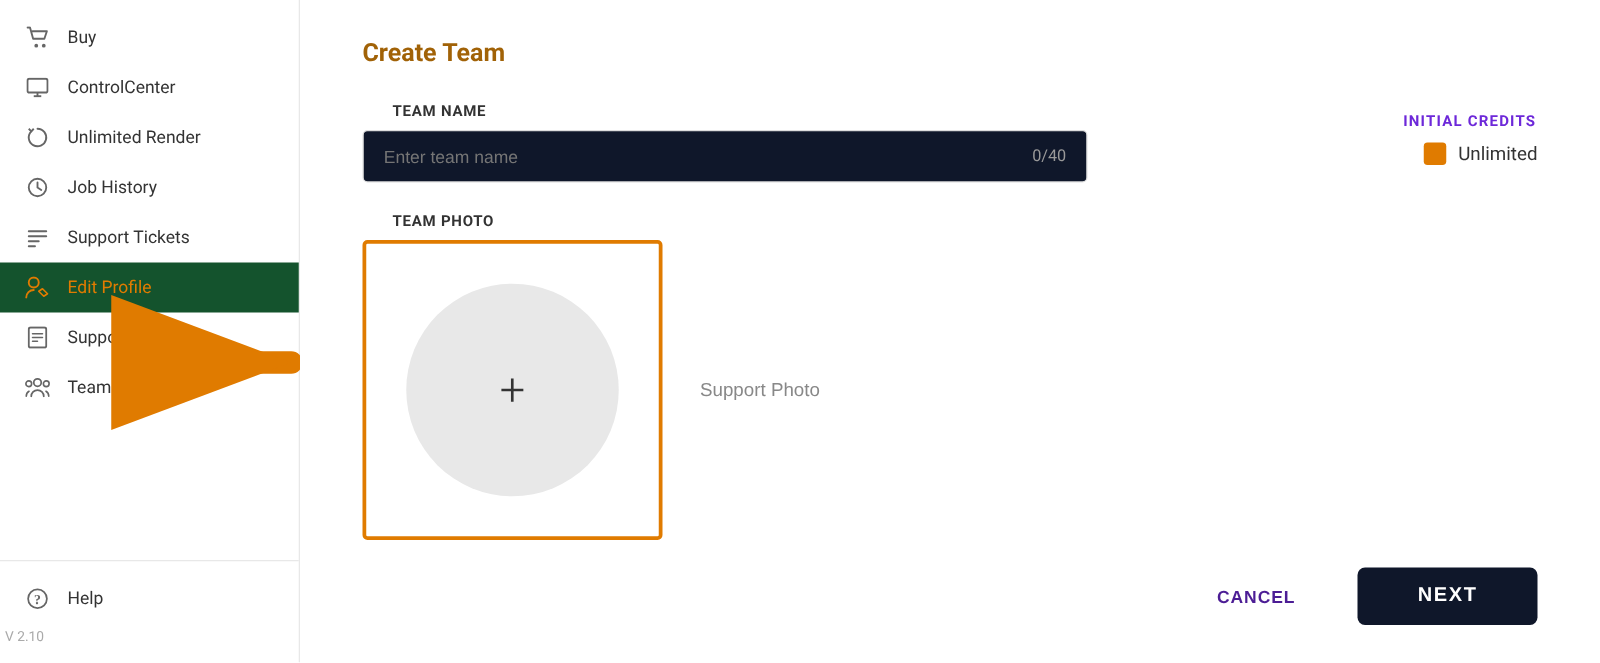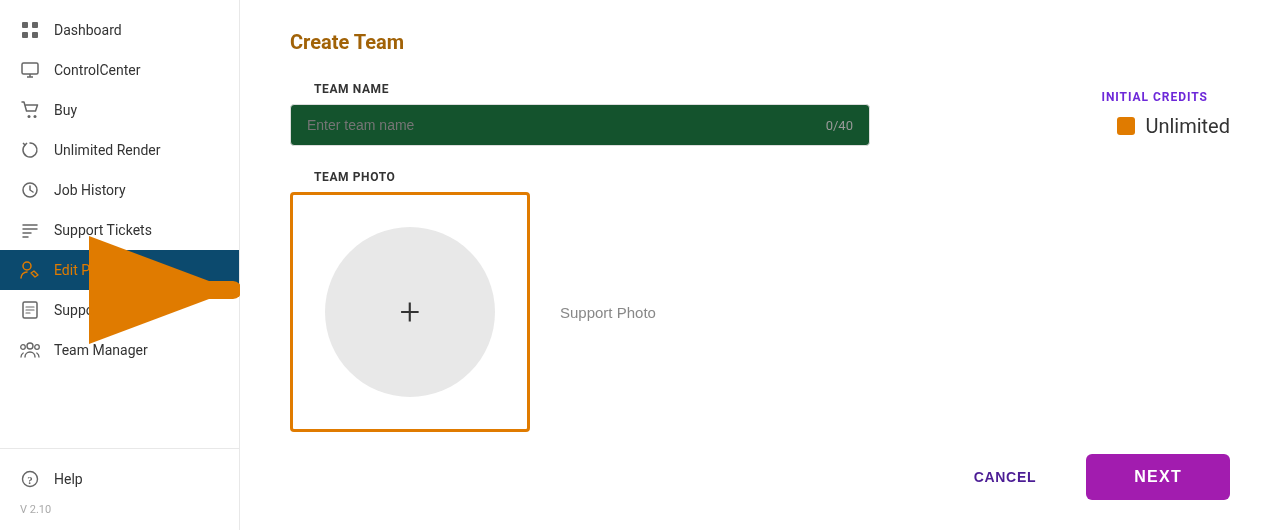--- a/index.html
+++ b/index.html
@@ -28,21 +28,21 @@
       align-items: center;
       padding: 10px 20px;
       cursor: pointer;
       color: #333;
       font-size: 14px;
       gap: 14px;
       border-radius: 0;
       transition: background 0.15s;
     }
     .sidebar-item.active {
-      background: #0c4a6e;
+      background: #14532d;
       color: #e07b00;
     }
     .sidebar-icon {
       width: 20px;
       height: 20px;
       display: flex;
       align-items: center;
       justify-content: center;
       color: #666;
       font-size: 16px;
@@ -54,21 +54,21 @@
     .sidebar-label {
       font-size: 14px;
       font-weight: 400;
     }
     .sidebar-bottom {
       margin-top: auto;
       border-top: 1px solid #e8e8e8;
       padding-top: 10px;
     }
     .version-label {
-      padding: 4px 20px;
+      padding: 4px 4px;
       font-size: 11px;
       color: #aaa;
     }
 
     
     .main-content {
       flex: 1;
       padding: 30px 50px;
       background: #fff;
       position: relative;
@@ -100,21 +100,21 @@
       width: 100%;
       max-width: 580px;
       border: 1px solid #ddd;
       border-radius: 4px;
       padding: 12px 16px;
       font-size: 14px;
       color: #999;
       display: flex;
       justify-content: space-between;
       align-items: center;
-      background: #14532d;
+      background: #0f172a;
       margin-bottom: 24px;
     }
     .team-name-input input {
       border: none;
       outline: none;
       font-size: 14px;
       color: #999;
       flex: 1;
       background: transparent;
     }
@@ -183,21 +183,21 @@
       font-weight: 700;
       color: #6d28d9;
       letter-spacing: 0.08em;
       text-transform: uppercase;
       margin-bottom: 10px;
     }
     .credits-item {
       display: flex;
       align-items: center;
       gap: 10px;
-      font-size: 20px;
+      font-size: 15px;
       color: #333;
       padding-left: 16px;
     }
     .credits-dot {
       width: 18px;
       height: 18px;
       background: #e07b00;
       border-radius: 3px;
       flex-shrink: 0;
     }
@@ -216,21 +216,21 @@
       font-weight: 600;
       color: #4c1d95;
       background: none;
       border: none;
       cursor: pointer;
       letter-spacing: 0.05em;
       text-transform: uppercase;
       padding: 12px 20px;
     }
     .next-btn {
-      background: #a21caf;
+      background: #0f172a;
       color: #fff;
       border: none;
       border-radius: 6px;
       font-size: 16px;
       font-weight: 700;
       padding: 14px 48px;
       cursor: pointer;
       letter-spacing: 0.08em;
       text-transform: uppercase;
     }
@@ -240,47 +240,36 @@
       overflow: visible;
     }
   </style>
 </head>
 <body>
 
 <div class="sidebar">
   <div class="sidebar-item">
     <span class="sidebar-icon">
       <svg width="18" height="18" viewBox="0 0 18 18" fill="none">
-        <rect x="1" y="1" width="6" height="6" rx="1" fill="#666"></rect>
-        <rect x="11" y="1" width="6" height="6" rx="1" fill="#666"></rect>
-        <rect x="1" y="11" width="6" height="6" rx="1" fill="#666"></rect>
-        <rect x="11" y="11" width="6" height="6" rx="1" fill="#666"></rect>
-      </svg>
-    </span>
-    <span class="sidebar-label">Dashboard</span>
+        <path d="M1 1h2l2.5 9h9l2-6H5" stroke="#666" stroke-width="1.5" fill="none" stroke-linecap="round" stroke-linejoin="round"></path>
+        <circle cx="8" cy="15.5" r="1.5" fill="#666"></circle>
+        <circle cx="14" cy="15.5" r="1.5" fill="#666"></circle>
+      </svg>
+    </span>
+    <span class="sidebar-label">Buy</span>
   </div>
   <div class="sidebar-item">
     <span class="sidebar-icon">
       <svg width="18" height="16" viewBox="0 0 18 16" fill="none">
         <rect x="1" y="1" width="16" height="11" rx="1.5" stroke="#666" stroke-width="1.5" fill="none"></rect>
         <line x1="6" y1="15" x2="12" y2="15" stroke="#666" stroke-width="1.5"></line>
         <line x1="9" y1="12" x2="9" y2="15" stroke="#666" stroke-width="1.5"></line>
       </svg>
     </span>
     <span class="sidebar-label">ControlCenter</span>
-  </div>
-  <div class="sidebar-item">
-    <span class="sidebar-icon">
-      <svg width="18" height="18" viewBox="0 0 18 18" fill="none">
-        <path d="M1 1h2l2.5 9h9l2-6H5" stroke="#666" stroke-width="1.5" fill="none" stroke-linecap="round" stroke-linejoin="round"></path>
-        <circle cx="8" cy="15.5" r="1.5" fill="#666"></circle>
-        <circle cx="14" cy="15.5" r="1.5" fill="#666"></circle>
-      </svg>
-    </span>
-    <span class="sidebar-label">Buy</span>
   </div>
   <div class="sidebar-item">
     <span class="sidebar-icon">
       <svg width="18" height="18" viewBox="0 0 18 18" fill="none">
         <path d="M9 2a7 7 0 1 1-4.95 2.05" stroke="#666" stroke-width="1.5" fill="none" stroke-linecap="round"></path>
         <polyline points="2,2 4.05,4.05 6,2" fill="none" stroke="#666" stroke-width="1.5" stroke-linejoin="round"></polyline>
       </svg>
     </span>
     <span class="sidebar-label">Unlimited Render</span>
   </div>

